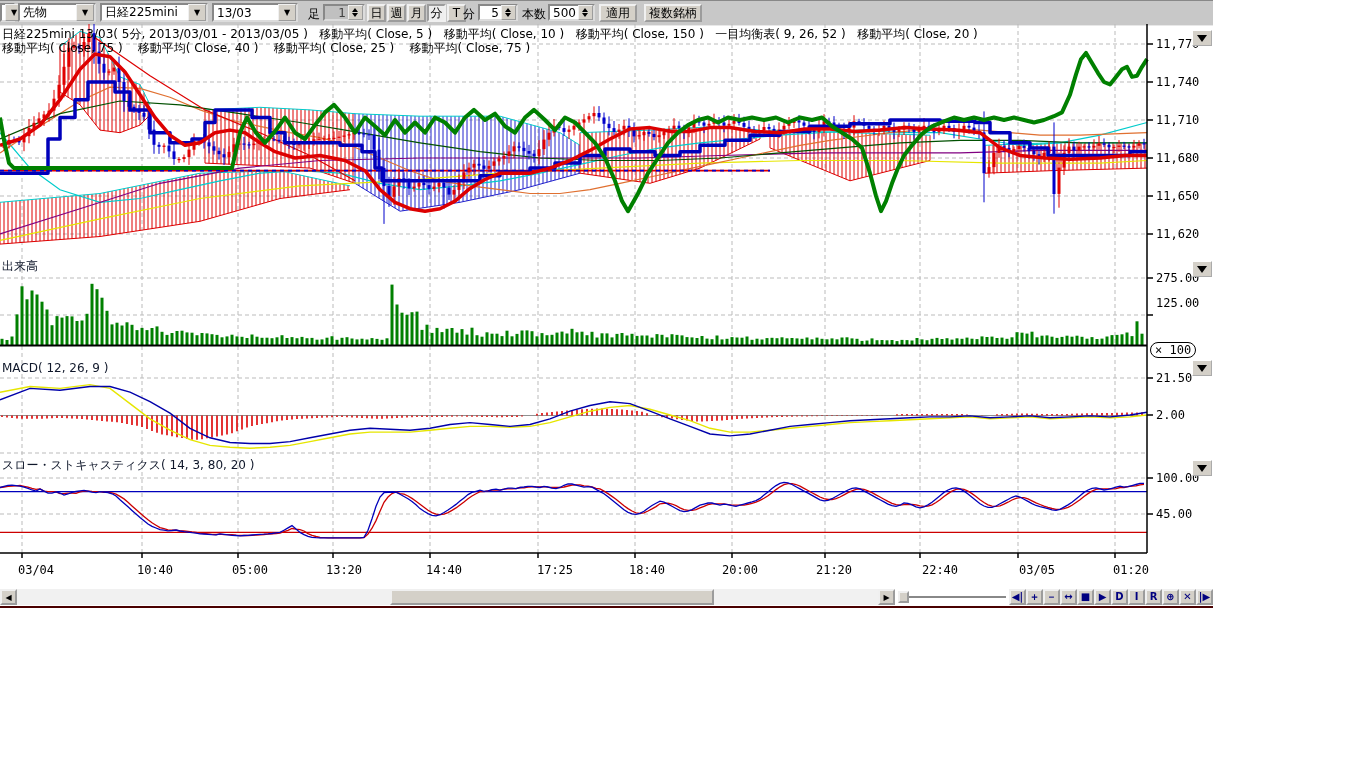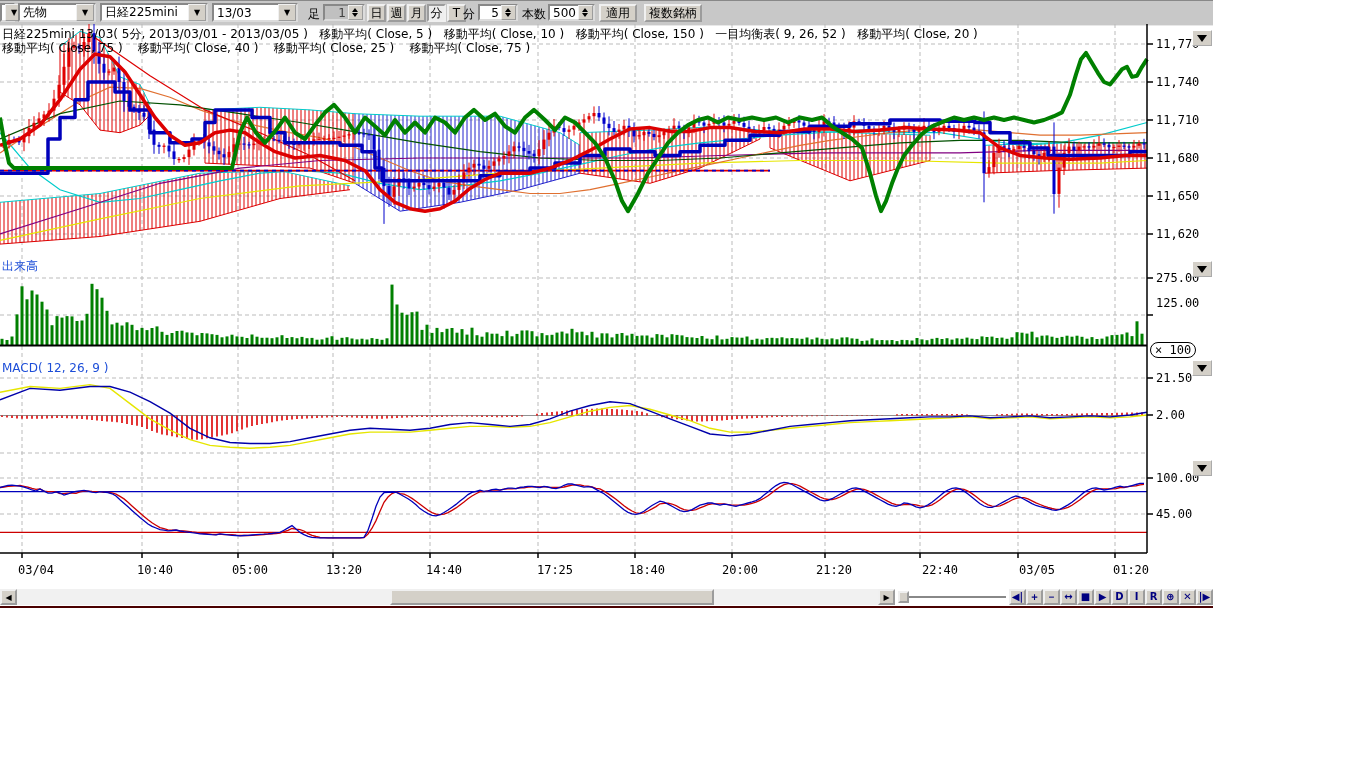--- a/index.html
+++ b/index.html
@@ -19,21 +19,21 @@
   .spin.disabled{background:#c0c0c0;color:#404040;}
   .spinner{width:13px;height:13px;background:#d4d0c8;border:1px outset #f0f0f0;flex:none;position:relative;}
   .spinner:before,.spinner:after{content:"";position:absolute;left:3px;border-left:3px solid transparent;border-right:3px solid transparent;}
   .spinner:before{top:2px;border-bottom:4px solid #000;}
   .spinner:after{bottom:2px;border-top:4px solid #000;}
   .btn3d{position:absolute;top:3px;height:18px;background:#d4d0c8;border:2px outset #f0f0f0;
          font-size:12px;line-height:14px;text-align:center;box-sizing:border-box;cursor:default;}
   .btn3d.pressed{border-style:inset;background:#eeeeee;}
   
   .hdr{position:absolute;left:2px;white-space:pre;font-size:12px;color:#000;}
-  .paneLabel{position:absolute;left:2px;font-size:12px;color:#1d4ed8;}
+  .paneLabel{position:absolute;left:2px;font-size:12px;color:#0f172a;}
   .ylab{position:absolute;font-size:12px;color:#000;font-family:"DejaVu Sans Mono",monospace;}
   .xlab{position:absolute;font-size:12px;color:#000;font-family:"DejaVu Sans Mono",monospace;transform:translateX(-50%);}
   .paneArrow{position:absolute;width:18px;height:14px;background:#d4d0c8;border:1px outset #fff;
              display:flex;align-items:center;justify-content:center;}
   .paneArrow span{display:block;width:0;height:0;border-left:5px solid transparent;border-right:5px solid transparent;border-top:7px solid #000;}
   #multbox{position:absolute;border:1px solid #000;background:#fff;font-size:12px;padding:0 4px;
            font-family:"DejaVu Sans Mono",monospace;}
   
   .sbarrow{position:absolute;width:17px;height:16px;background:#d4d0c8;border:2px outset #f0f0f0;box-sizing:border-box;
            display:flex;align-items:center;justify-content:center;font-size:8px;color:#000;}
@@ -1092,20 +1092,21 @@
       <line x1="825" y1="553" x2="825" y2="558" stroke="#000000" stroke-width="1.5"></line>
       <line x1="920" y1="553" x2="920" y2="558" stroke="#000000" stroke-width="1.5"></line>
       <line x1="1018" y1="553" x2="1018" y2="558" stroke="#000000" stroke-width="1.5"></line>
       <line x1="1115" y1="553" x2="1115" y2="558" stroke="#000000" stroke-width="1.5"></line>
     </svg>
 
   <div class="hdr" style="top:26px;">日経225mini 13/03( 5分, 2013/03/01 - 2013/03/05 )   移動平均( Close, 5 )   移動平均( Close, 10 )   移動平均( Close, 150 )   一目均衡表( 9, 26, 52 )   移動平均( Close, 20 )</div>
   <div class="hdr" style="top:40px;">移動平均( Close, 75 )    移動平均( Close, 40 )    移動平均( Close, 25 )    移動平均( Close, 75 )</div>
   <div class="paneLabel" style="top:258px;">出来高</div>
   <div class="paneLabel" style="top:361px;">MACD( 12, 26, 9 )</div>
+  <div class="paneLabel" style="top:457px;">スロー・ストキャスティクス( 14, 3, 80, 20 )</div>
   <div id="multbox" style="left:1150px;top:342px;border-radius:8px;">× 100</div>
 
   <div id="ylabels">
       <span class="ylab" style="left: 1156px; top: 37px;">11,770</span>
       <span class="ylab" style="left: 1156px; top: 75px;">11,740</span>
       <span class="ylab" style="left: 1156px; top: 113px;">11,710</span>
       <span class="ylab" style="left: 1156px; top: 151px;">11,680</span>
       <span class="ylab" style="left: 1156px; top: 189px;">11,650</span>
       <span class="ylab" style="left: 1156px; top: 227px;">11,620</span>
       <span class="ylab" style="left: 1156px; top: 271px;">275.00</span>

